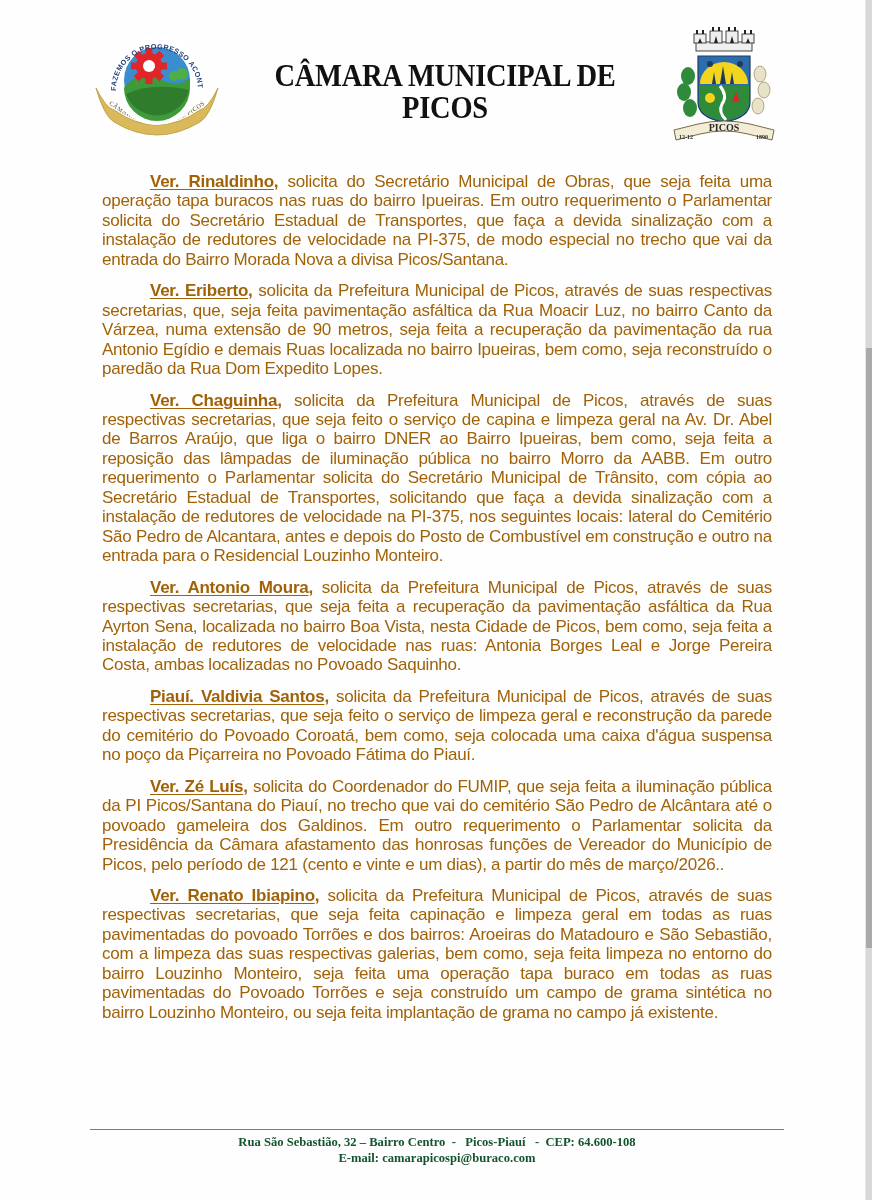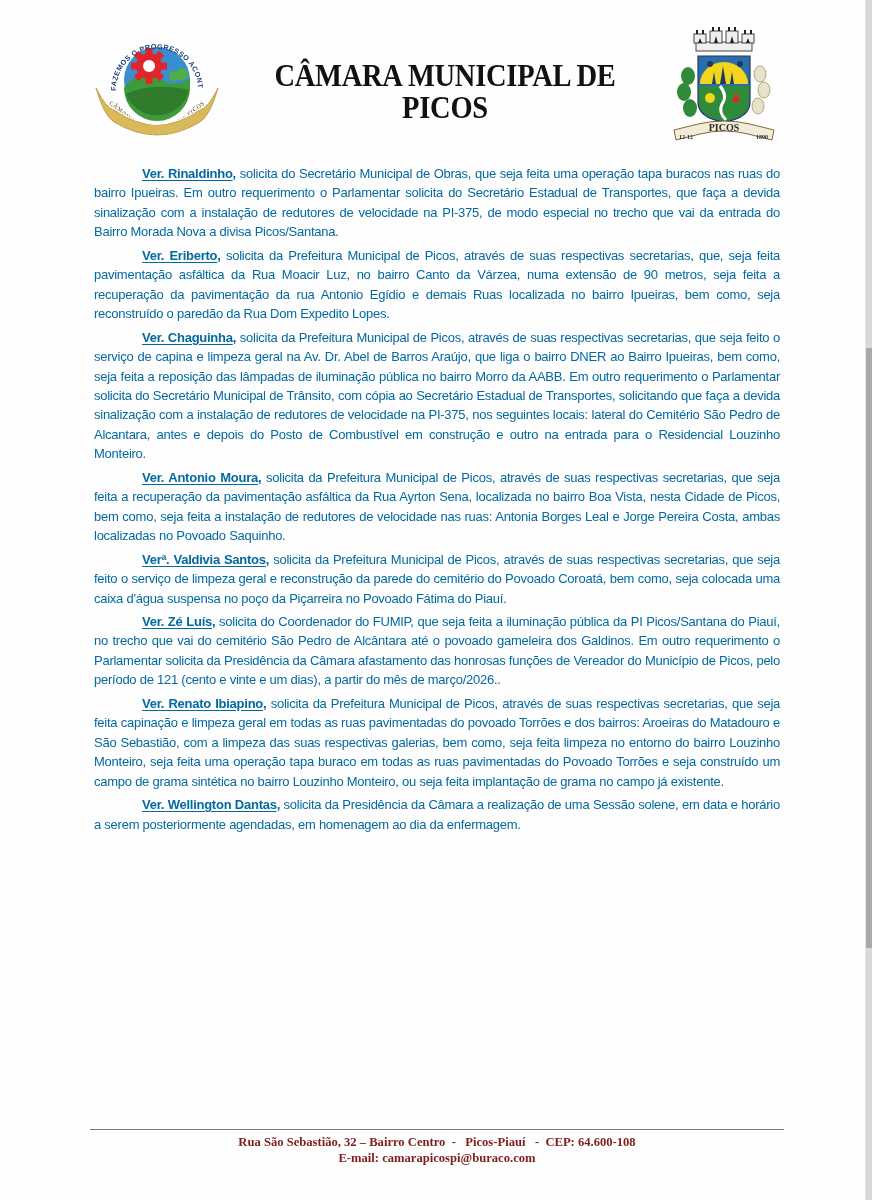--- a/index.html
+++ b/index.html
@@ -61,26 +61,26 @@
     .title span { display: block; }
 
     
     .content {
       position: absolute;
       left: 90px;
       top: 160px;
       width: 694px;
     }
     .para {
-      margin: 4px;
-      font-size: 13px;
+      margin: 12px;
+      font-size: 17px;
       line-height: 19.45px;
       text-align: justify;
       text-indent: 48px;
-      color: #0369a1;
+      color: #a16207;
       letter-spacing: -0.25px;
       word-spacing: 0px;
     }
     .para .name {
       font-weight: bold;
       text-decoration: underline;
       text-underline-offset: 2px;
     }
     .para .comma { font-weight: bold; }
 
@@ -96,21 +96,21 @@
     .footer {
       position: absolute;
       left: 90px;
       top: 1134px;
       width: 694px;
       text-align: center;
       font-family: "Liberation Serif", serif;
       font-weight: bold;
       font-size: 12.6px;
       line-height: 16px;
-      color: #7f1d1d;
+      color: #14532d;
     }
     .footer .fline { display: block; white-space: pre; }
 
     
     .scrollbar {
       position: absolute;
       left: 865px;
       top: 0;
       width: 7px;
       height: 1200px;
@@ -229,24 +229,23 @@
         <text x="94" y="113" text-anchor="middle" font-family="Liberation Serif, serif" font-weight="bold" font-size="6" fill="#2a2a2a">1890</text>
       </svg>
     </div>
   </div>
 
   <div class="content">
     <p class="para"><span class="name">Ver. Rinaldinho</span><span class="comma">,</span><span> solicita do Secretário Municipal de Obras, que seja feita uma operação tapa buracos nas ruas do bairro Ipueiras. Em outro requerimento o Parlamentar solicita do Secretário Estadual de Transportes, que faça a devida sinalização com a instalação de redutores de velocidade na PI-375, de modo especial no trecho que vai da entrada do Bairro Morada Nova a divisa Picos/Santana.</span></p>
     <p class="para"><span class="name">Ver. Eriberto</span><span class="comma">,</span><span> solicita da Prefeitura Municipal de Picos, através de suas respectivas secretarias, que, seja feita pavimentação asfáltica da Rua Moacir Luz, no bairro Canto da Várzea, numa extensão de 90 metros, seja feita a recuperação da pavimentação da rua Antonio Egídio e demais Ruas localizada no bairro Ipueiras, bem como, seja reconstruído o paredão da Rua Dom Expedito Lopes.</span></p>
     <p class="para"><span class="name">Ver. Chaguinha</span><span class="comma">,</span><span> solicita da Prefeitura Municipal de Picos, através de suas respectivas secretarias, que seja feito o serviço de capina e limpeza geral na Av. Dr. Abel de Barros Araújo, que liga o bairro DNER ao Bairro Ipueiras, bem como, seja feita a reposição das lâmpadas de iluminação pública no bairro Morro da AABB. Em outro requerimento o Parlamentar solicita do Secretário Municipal de Trânsito, com cópia ao Secretário Estadual de Transportes,  solicitando que faça a devida sinalização com a instalação de redutores de velocidade na PI-375, nos seguintes locais: lateral do Cemitério São Pedro de Alcantara, antes e depois do Posto de Combustível em construção e outro na entrada para o Residencial Louzinho Monteiro.</span></p>
     <p class="para"><span class="name">Ver. Antonio Moura</span><span class="comma">,</span><span> solicita da Prefeitura Municipal de Picos, através de suas respectivas secretarias, que seja feita a recuperação da pavimentação asfáltica da Rua Ayrton Sena, localizada no bairro Boa Vista, nesta Cidade de Picos, bem como, seja feita a instalação de redutores de velocidade nas ruas: Antonia Borges Leal e Jorge Pereira Costa, ambas localizadas no Povoado Saquinho.</span></p>
-    <p class="para"><span class="name">Verª. Valdivia Santos</span><span class="comma">,</span><span> solicita da Prefeitura Municipal de Picos, através de suas respectivas secretarias, que seja feito o serviço de limpeza geral e reconstrução da parede do cemitério do Povoado Coroatá, bem como, seja colocada uma caixa d'água suspensa no poço da Piçarreira no Povoado Fátima do Piauí.</span></p>
+    <p class="para"><span class="name">Piauí. Valdivia Santos</span><span class="comma">,</span><span> solicita da Prefeitura Municipal de Picos, através de suas respectivas secretarias, que seja feito o serviço de limpeza geral e reconstrução da parede do cemitério do Povoado Coroatá, bem como, seja colocada uma caixa d'água suspensa no poço da Piçarreira no Povoado Fátima do Piauí.</span></p>
     <p class="para"><span class="name">Ver. Zé Luís</span><span class="comma">,</span><span> solicita do Coordenador do FUMIP, que seja feita a iluminação pública da PI Picos/Santana do Piauí, no trecho que vai do cemitério São Pedro de Alcântara até o povoado gameleira dos Galdinos. Em outro requerimento o Parlamentar solicita da Presidência da Câmara afastamento das honrosas funções de Vereador do Município de Picos, pelo período de 121 (cento e vinte e um dias), a partir do mês de março/2026..</span></p>
     <p class="para"><span class="name">Ver. Renato Ibiapino</span><span class="comma">,</span><span> solicita da Prefeitura Municipal de Picos, através de suas respectivas secretarias, que seja feita capinação e limpeza geral em todas as ruas pavimentadas do povoado Torrões e dos bairros: Aroeiras do Matadouro e São Sebastião, com a limpeza das suas respectivas galerias, bem como, seja feita limpeza no entorno do bairro Louzinho Monteiro, seja feita uma operação tapa buraco em todas as ruas pavimentadas do  Povoado Torrões e seja construído um campo de grama sintética no bairro Louzinho Monteiro, ou seja feita implantação de grama no campo já existente.</span></p>
-    <p class="para"><span class="name">Ver. Wellington Dantas</span><span class="comma">,</span><span> solicita da Presidência da Câmara a realização de uma Sessão solene, em data e horário a serem posteriormente agendadas, em homenagem ao dia da enfermagem.</span></p>
   </div>
 
   <div class="footer-line"></div>
   <div class="footer">
     <span class="fline">Rua São Sebastião, 32 – Bairro Centro  -   Picos-Piauí   -  CEP: 64.600-108</span>
     <span class="fline">E-mail: camarapicospi@buraco.com</span>
   </div>
 </div>
 
 <div class="scrollbar">

